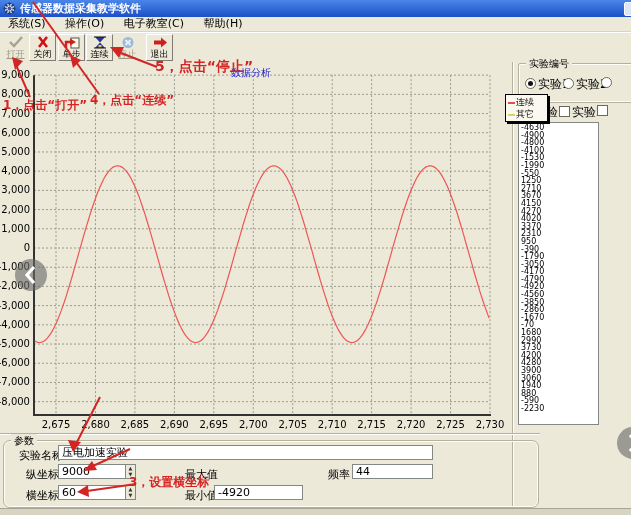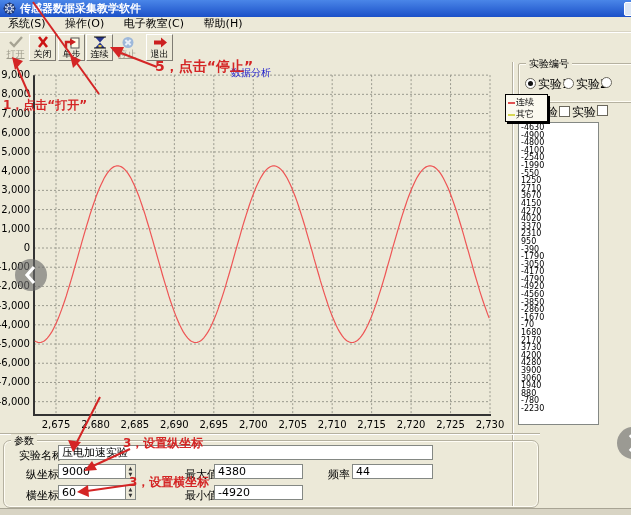--- a/index.html
+++ b/index.html
@@ -256,21 +256,21 @@
       <span class="checkbox"></span><span>实验2</span>
     </span>
     <span class="rp-opt" style="left:84px;top:42px">
       <span class="checkbox"></span>
     </span>
     <div id="listbox">
         <div>-4630</div>
         <div>-4900</div>
         <div>-4800</div>
         <div>-4100</div>
-        <div>-2540</div>
+        <div>-1530</div>
         <div>-1990</div>
         <div>-550</div>
         <div>1250</div>
         <div>2710</div>
         <div>3670</div>
         <div>4150</div>
         <div>4270</div>
         <div>4020</div>
         <div>3370</div>
         <div>2310</div>
@@ -280,29 +280,29 @@
         <div>-3050</div>
         <div>-4170</div>
         <div>-4790</div>
         <div>-4920</div>
         <div>-4560</div>
         <div>-3850</div>
         <div>-2860</div>
         <div>-1670</div>
         <div>-70</div>
         <div>1680</div>
-        <div>2170</div>
+        <div>2990</div>
         <div>3730</div>
         <div>4200</div>
         <div>4280</div>
         <div>3900</div>
         <div>3060</div>
         <div>1940</div>
         <div>880</div>
-        <div>-780</div>
+        <div>-590</div>
         <div>-2230</div>
       </div>
   </div>
 
   <div id="divider" class="abs"></div>
   <div id="params-box" class="abs groupbox">
     <span class="gb-label">参数</span>
 
     <span class="flabel" style="left:15px;top:7px">实验名称</span>
     <div class="fld" style="left:54px;top:4px;width:367px">压电加速实验</div>
@@ -315,32 +315,31 @@
       </div>
 
     <span class="flabel" style="left:22px;top:47px">横坐标</span>
     <div class="fld" style="left:54px;top:44px;width:60px">60</div>
     <div class="spin" style="left:121px;top:44px">
         <span>▲</span>
         <span>▼</span>
       </div>
 
     <span class="flabel" style="left:181px;top:26px">最大值</span>
-    <div class="fld" style="left:210px;top:23px;width:81px">4380</div>
 
     <span class="flabel" style="left:181px;top:47px">最小值</span>
     <div class="fld" style="left:210px;top:44px;width:81px">-4920</div>
 
     <span class="flabel" style="left:324px;top:26px">频率</span>
     <div class="fld" style="left:348px;top:23px;width:73px">44</div>
   </div>
 
   <span class="anno" id="anno-1" style="left:3px;top:97px">1，点击“打开”</span>
+  <span class="anno" id="anno-4" style="left:90px;top:92px">4，点击“连续”</span>
   <span class="anno" id="anno-5" style="left:155px;top:58px">5，点击“停止”</span>
-  <span class="anno" id="anno-3" style="left:123px;top:435px">3，设置纵坐标</span>
   <span class="anno" id="anno-2" style="left:129px;top:474px">3，设置横坐标</span>
 
   <svg id="anno-svg" class="abs" width="631" height="515" viewBox="0 0 631 515">
     <g stroke="#d42525" stroke-width="2" fill="#d42525">
       <line x1="30" y1="97" x2="16" y2="65"></line>
         <polygon points="12,57 23,61 15,70" stroke="none"></polygon>
       <line x1="99" y1="94" x2="33" y2="2"></line>
         <polygon points="70,55 81,60 73,68" stroke="none"></polygon>
       <line x1="157" y1="67" x2="121" y2="53"></line>
         <polygon points="110,47 124,47 119,58" stroke="none"></polygon>

